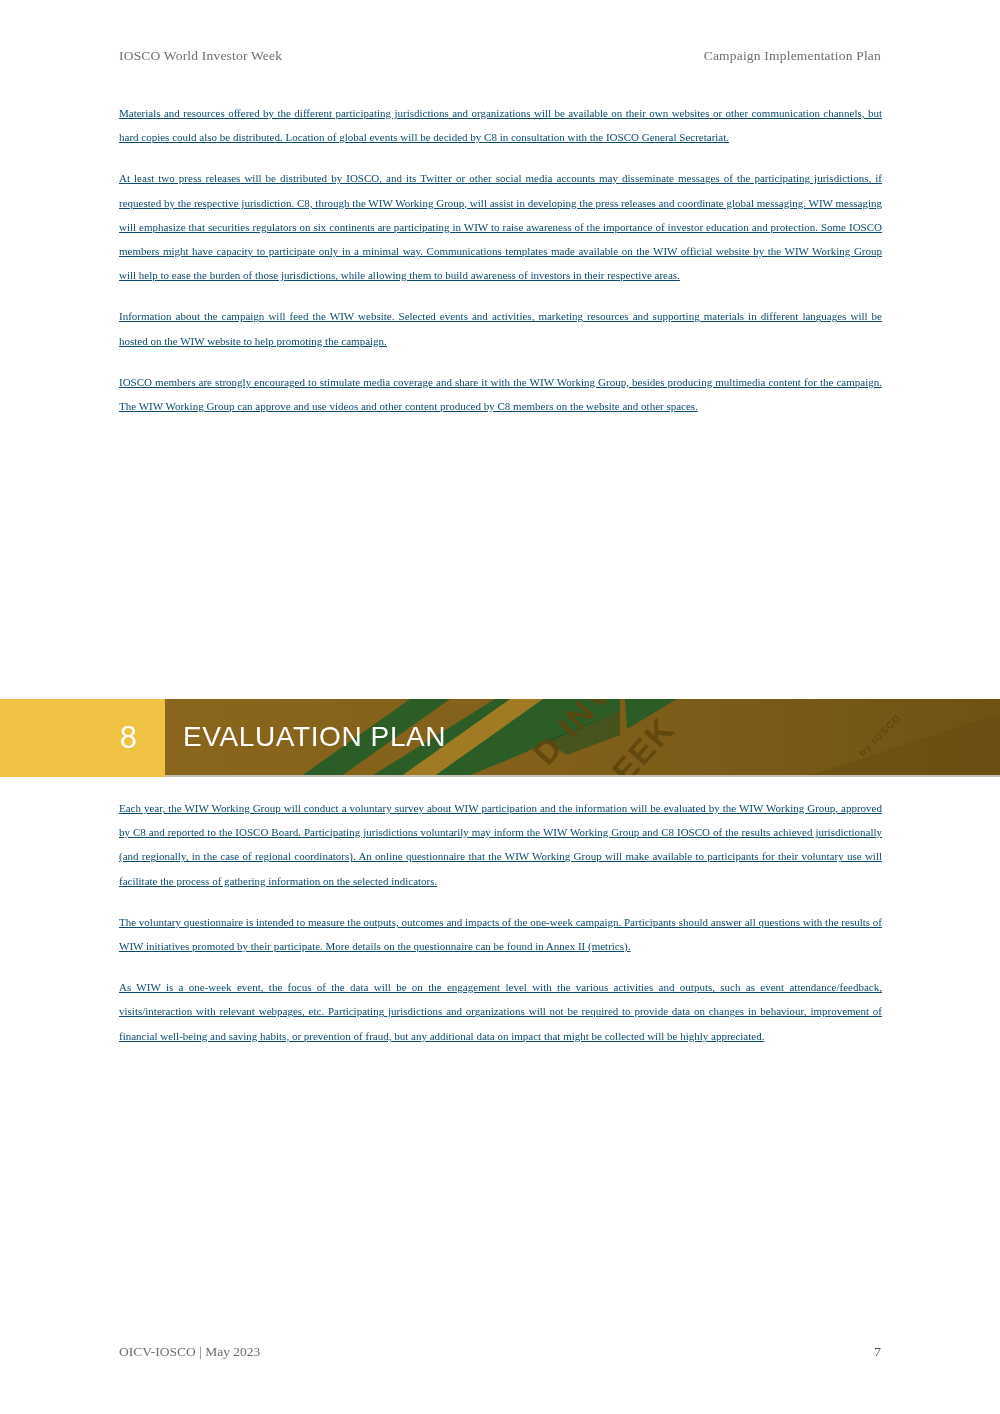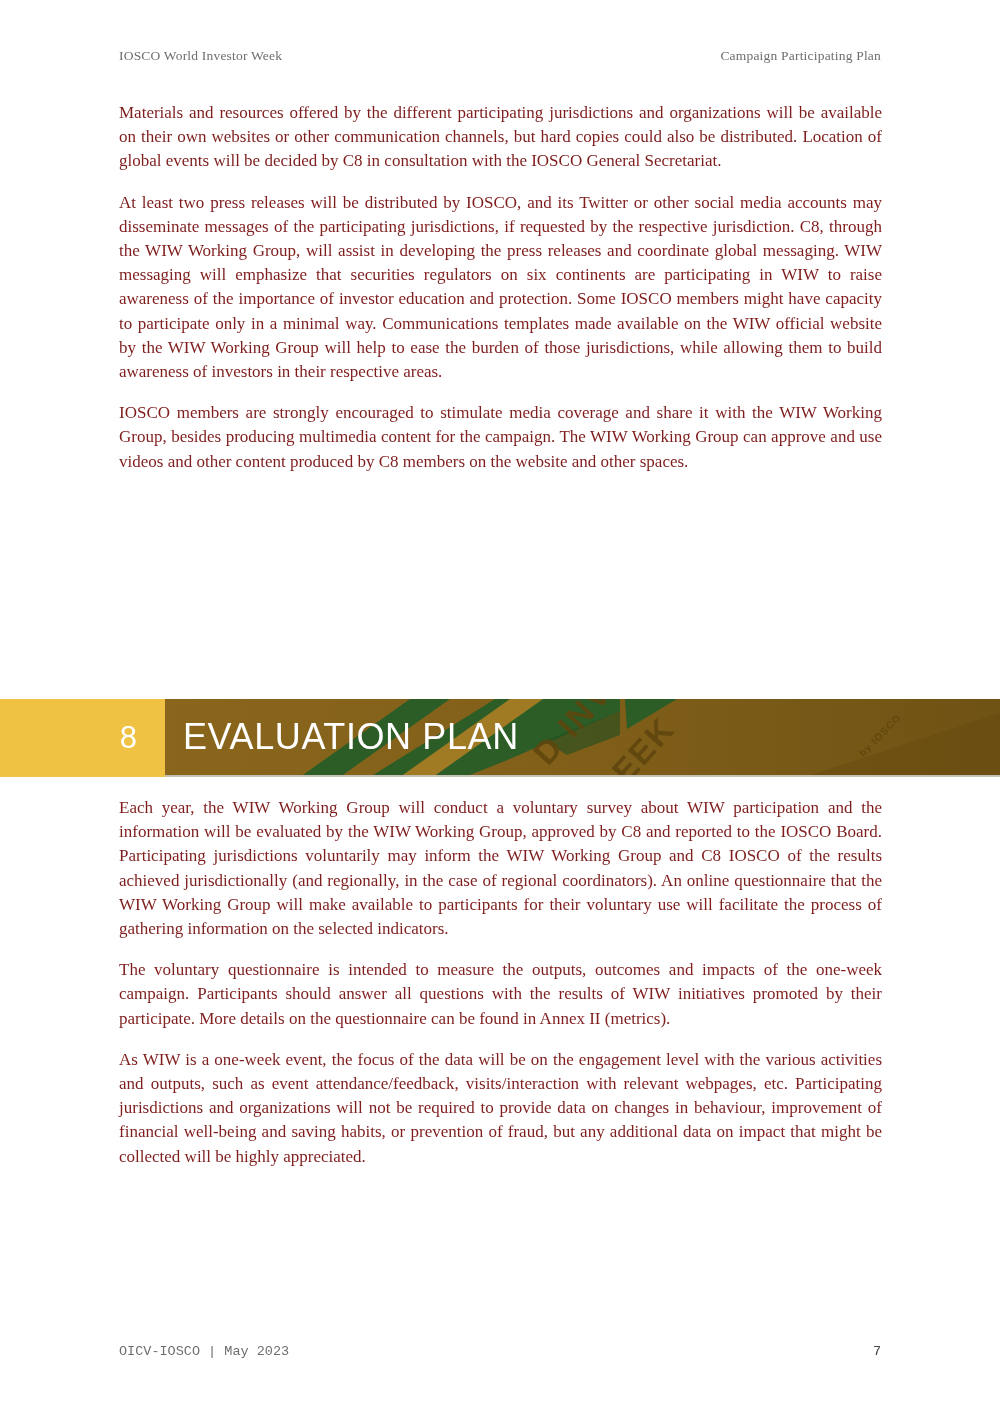--- a/index.html
+++ b/index.html
@@ -23,24 +23,25 @@
     display: flex;
     justify-content: space-between;
     font-size: 13.5px;
     color: #6e6e6e;
     letter-spacing: 0.2px;
   }
   .text-block {
     position: absolute;
     left: 119px;
     width: 763px;
-    font-size: 17px;
+    font-size: 11px;
     line-height: 24.2px;
-    color: #7f1d1d;
+    color: #0c4a6e;
     text-align: justify;
+    text-decoration: underline;
   }
   .text-top { top: 101px; }
   .text-bottom { top: 796px; }
   .text-block p {
     margin: 0 0 17px 0;
   }
   .section-banner {
     position: absolute;
     top: 699px;
     left: 0;
@@ -76,59 +77,59 @@
     display: block;
   }
   .section-title {
     position: absolute;
     top: 0;
     left: 18px;
     height: 76px;
     display: flex;
     align-items: center;
     font-family: "Liberation Sans", sans-serif;
-    font-size: 36px;
+    font-size: 28px;
     letter-spacing: 0.6px;
     color: #ffffff;
     z-index: 2;
   }
   .page-footer {
     position: absolute;
     top: 1344px;
     left: 119px;
     right: 119px;
     display: flex;
     justify-content: space-between;
     font-size: 13.5px;
     color: #6e6e6e;
-    font-family: Liberation Mono, monospace;
   }
   .page-footer .page-number {
     color: #4a4a4a;
   }
   .bg-word {
     font-family: "Liberation Sans", sans-serif;
     font-weight: bold;
     fill: #5E450D;
     opacity: 0.85;
   }
 </style>
 </head>
 <body>
 
 <div class="page">
 
   <div class="page-header">
     <span>IOSCO World Investor Week</span>
-    <span>Campaign Participating Plan</span>
+    <span>Campaign Implementation Plan</span>
   </div>
 
   <div class="text-block text-top">
     <p>Materials and resources offered by the different participating jurisdictions and organizations will be available on their own websites or other communication channels, but hard copies could also be distributed. Location of global events will be decided by C8 in consultation with the IOSCO General Secretariat.</p>
     <p>At least two press releases will be distributed by IOSCO, and its Twitter or other social media accounts may disseminate messages of the participating jurisdictions, if requested by the respective jurisdiction. C8, through the WIW Working Group, will assist in developing the press releases and coordinate global messaging. WIW messaging will emphasize that securities regulators on six continents are participating in WIW to raise awareness of the importance of investor education and protection. Some IOSCO members might have capacity to participate only in a minimal way. Communications templates made available on the WIW official website by the WIW Working Group will help to ease the burden of those jurisdictions, while allowing them to build awareness of investors in their respective areas.</p>
+    <p>Information about the campaign will feed the WIW website. Selected events and activities, marketing resources and supporting materials in different languages will be hosted on the WIW website to help promoting the campaign.</p>
     <p>IOSCO members are strongly encouraged to stimulate media coverage and share it with the WIW Working Group, besides producing multimedia content for the campaign. The WIW Working Group can approve and use videos and other content produced by C8 members on the website and other spaces.</p>
   </div>
 
   <div class="section-banner">
     <div class="section-number-box">
       <span>8</span>
     </div>
     <div class="section-image">
       <svg width="835" height="78" viewBox="0 0 835 78" preserveAspectRatio="none">
         <defs>

